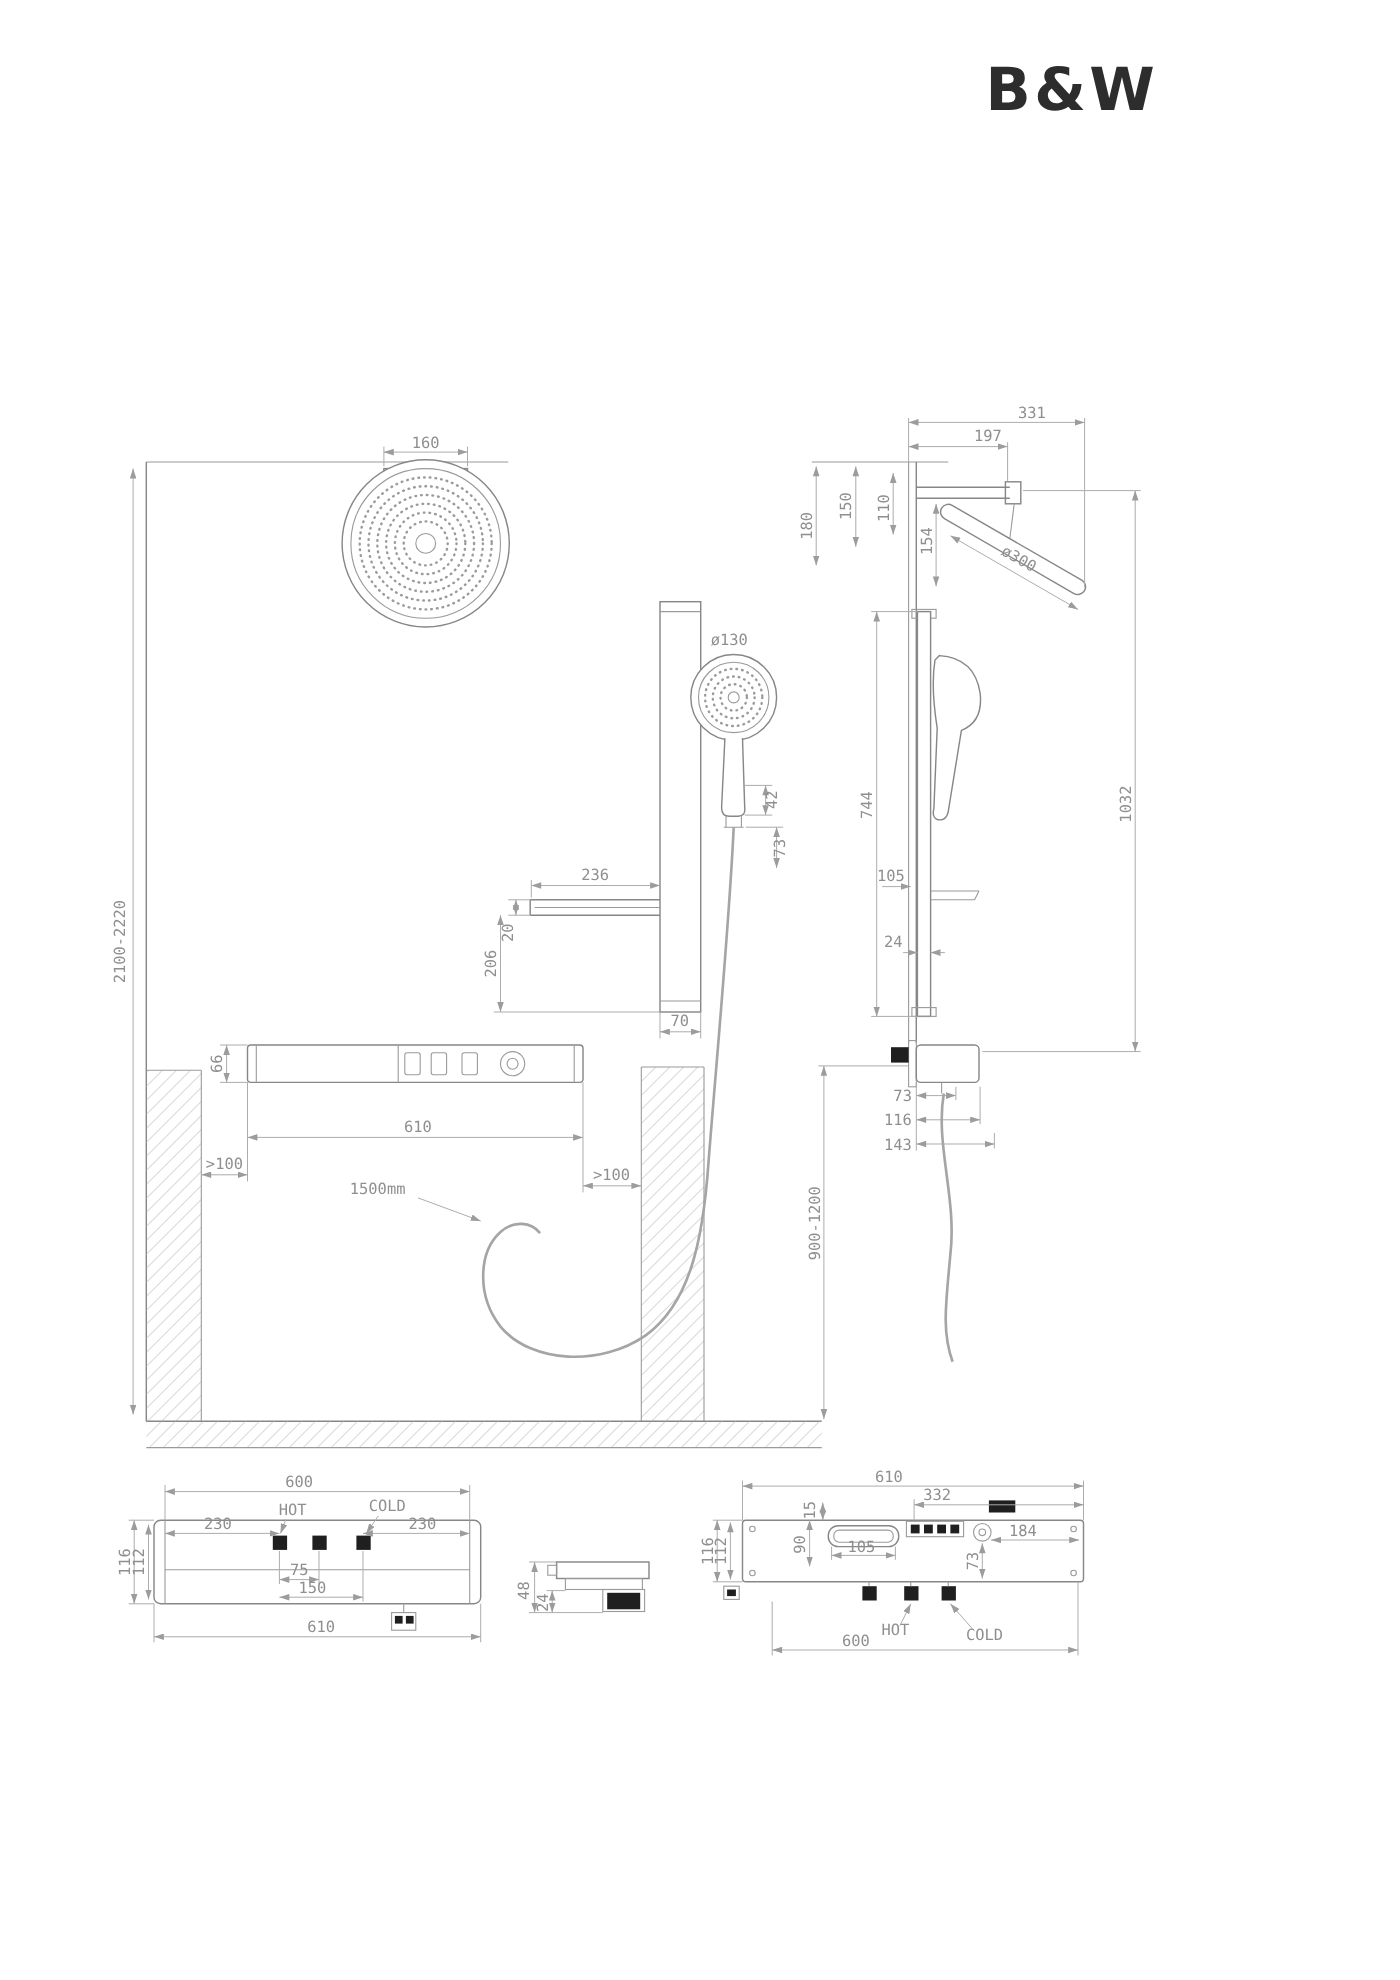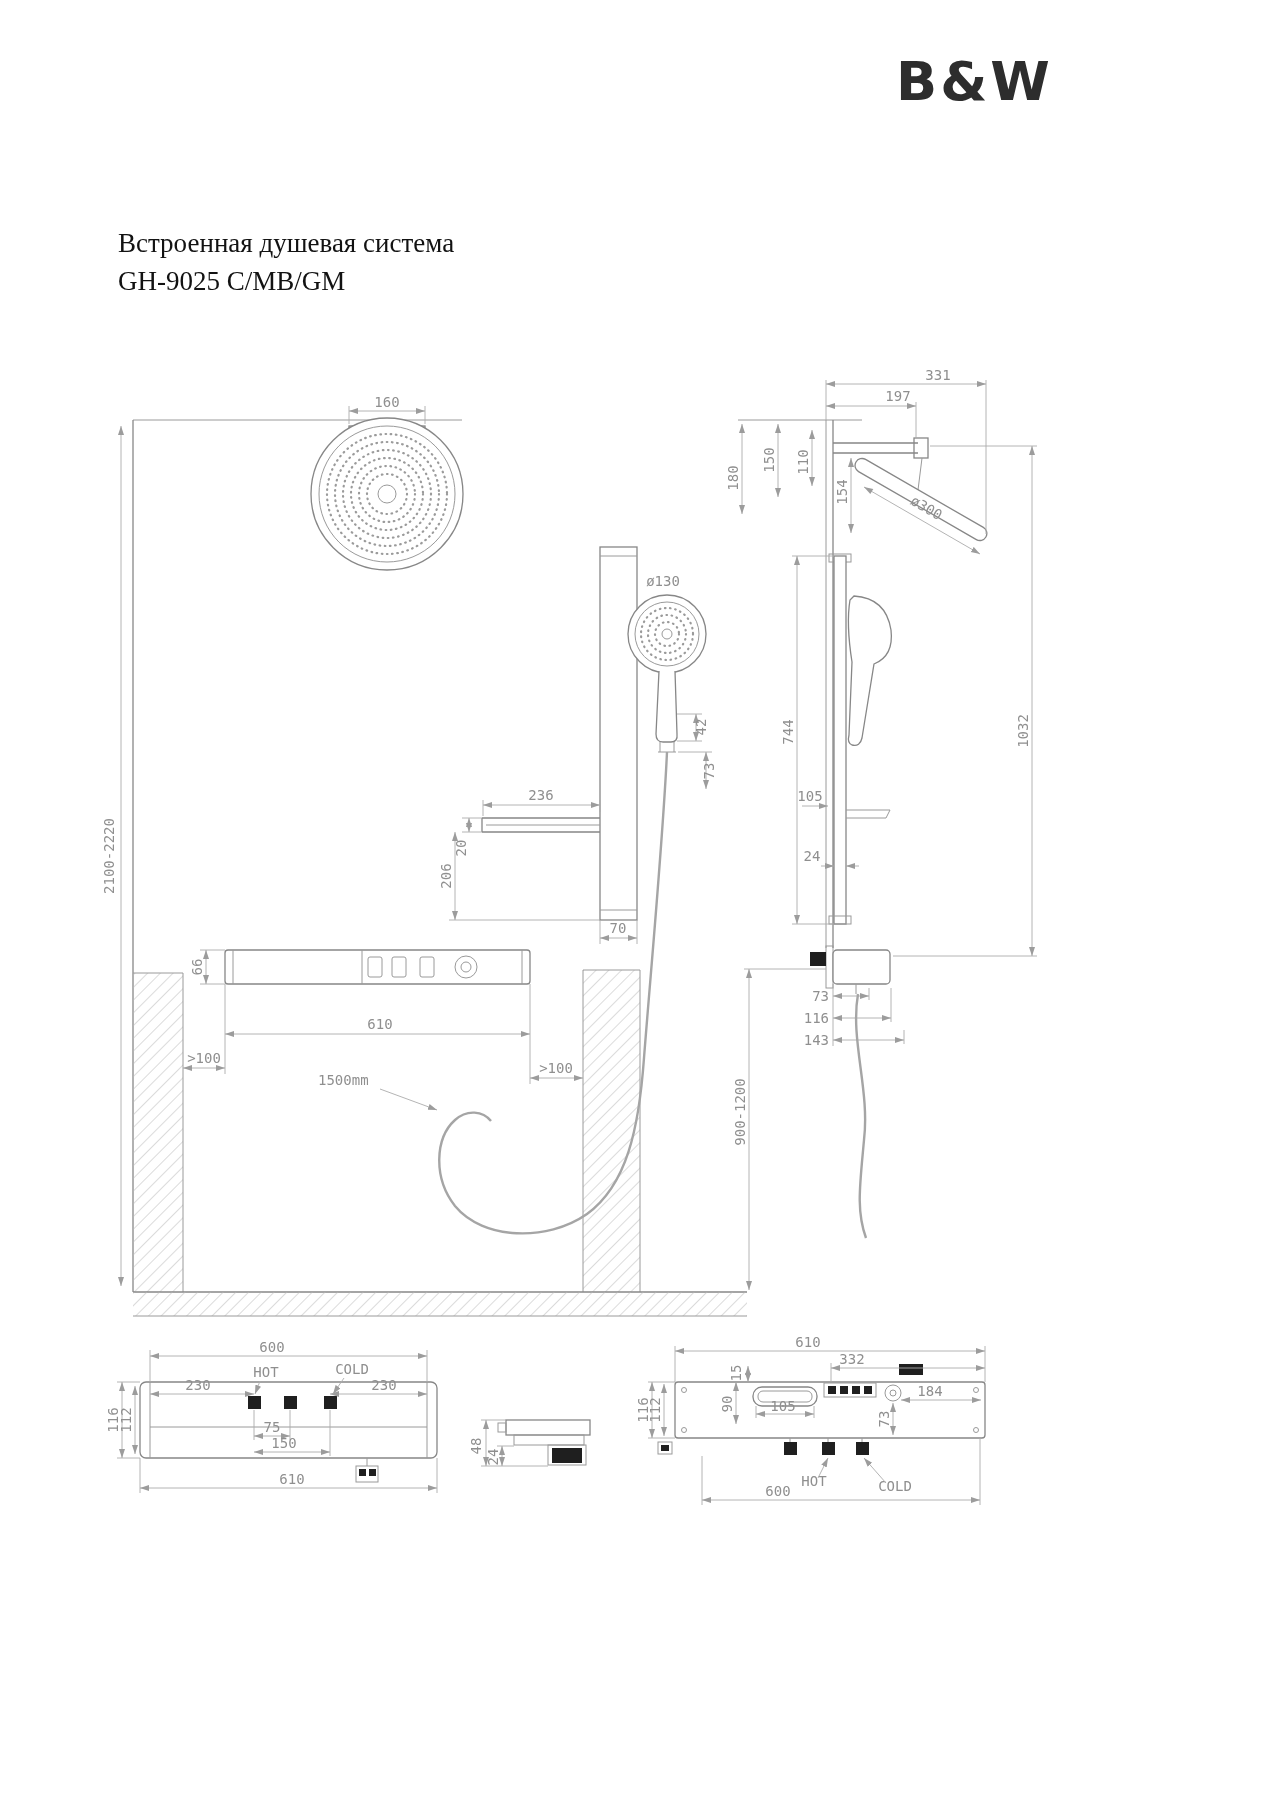--- a/index.html
+++ b/index.html
@@ -19,24 +19,20 @@
   .noz{fill:none;stroke:#9b9b9b;stroke-width:2.2;stroke-dasharray:0.6 4.6;stroke-linecap:round}
   .hose{stroke:#a5a5a5;stroke-width:2.4;fill:none}
 </style>
 </head>
 <body>
 
 <div class="page">
 
   <div class="logo">B&amp;W</div>
 
-  <div class="title">
-    <div>Встроенная душевая система</div>
-    <div>GH-9025 C/MB/GM</div>
-  </div>
 
   <svg class="draw" width="1273" height="1800" viewBox="0 0 1273 1800">
     <defs>
       <pattern id="hatch" patternUnits="userSpaceOnUse" width="9" height="9" patternTransform="rotate(45)">
         <line x1="0" y1="0" x2="0" y2="9" stroke="#b8b8b8" stroke-width="1"></line>
       </pattern>
       <marker id="ae" markerUnits="userSpaceOnUse" markerWidth="12" markerHeight="8" refX="9" refY="3" orient="auto">
         <path d="M0,0 L9,3 L0,6 Z" fill="#9c9c9c"></path>
       </marker>
       <marker id="as" markerUnits="userSpaceOnUse" markerWidth="12" markerHeight="8" refX="0" refY="3" orient="auto">

